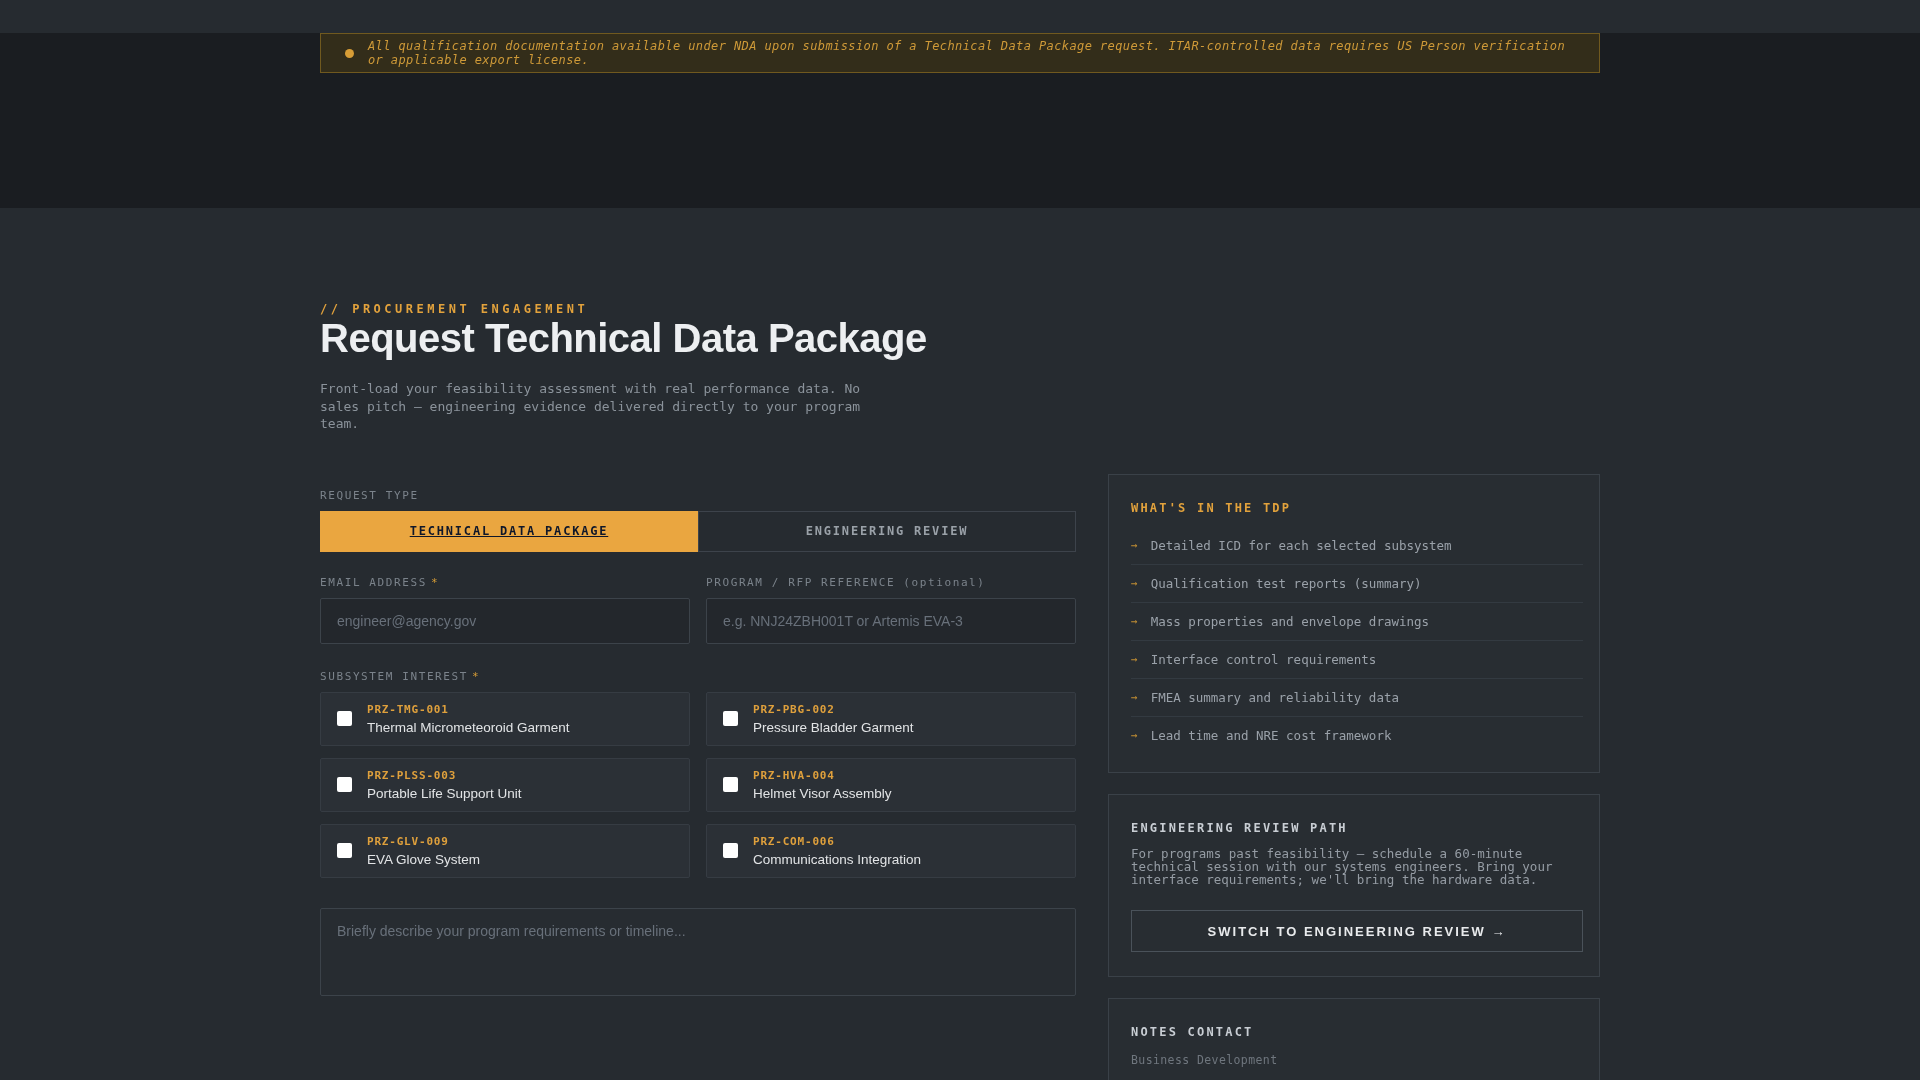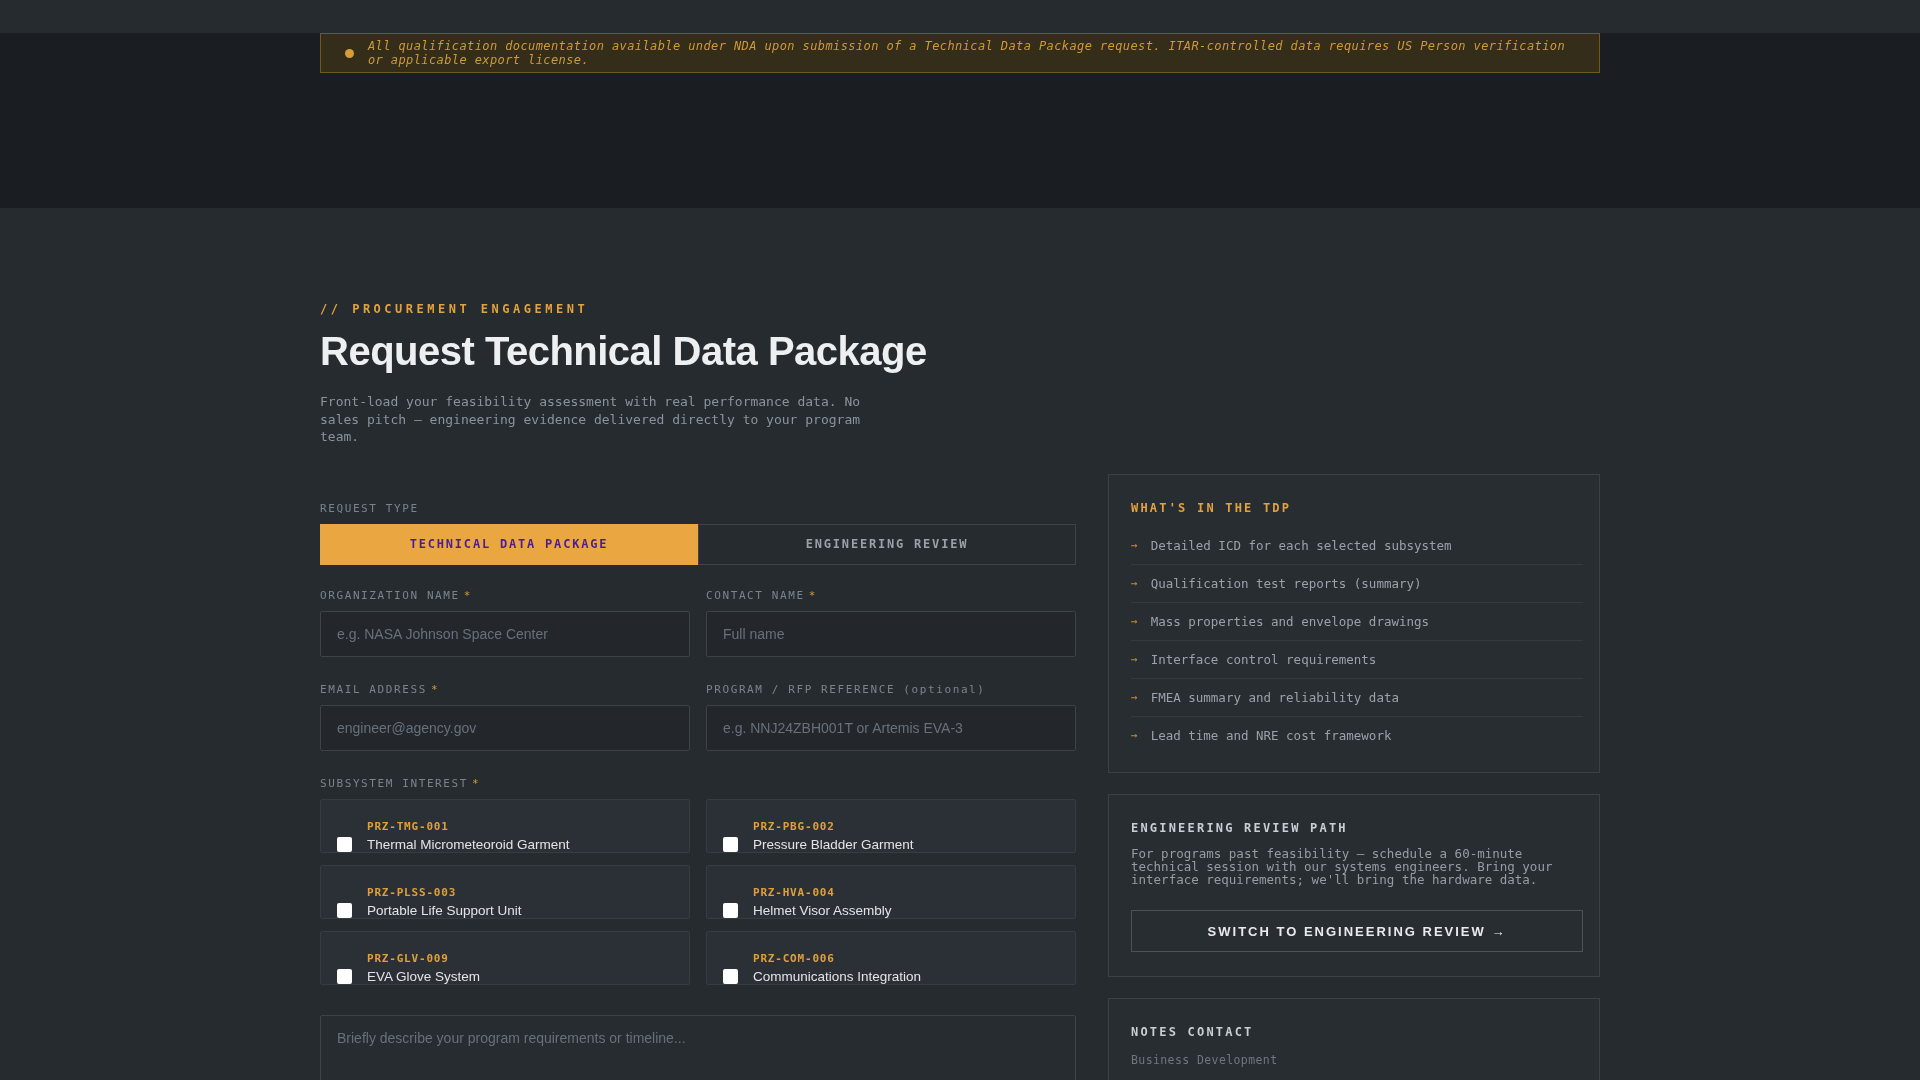--- a/index.html
+++ b/index.html
@@ -29,21 +29,21 @@
     color: #cf9a38; font-size: 12px; letter-spacing: 0.4px; font-style: italic;
   }
 
   
   .main { padding-top: 94px; }
   .cols { display: grid; grid-template-columns: 756px 492px; column-gap: 32px; align-items: start; }
 
   
   .eyebrow {
     color: #e2a23c; font-size: 12px; font-weight: bold;
-    letter-spacing: 3.5px; margin-bottom: 13px;
+    letter-spacing: 3.5px; 
   }
   h1.page-title {
     font-family: "Liberation Sans", sans-serif;
     font-size: 40px; font-weight: bold; letter-spacing: -0.5px;
     color: #edeff1; margin-bottom: 13px;
   }
   .subtitle {
     color: #8b939b; font-size: 13px; line-height: 17.5px;
     max-width: 565px; margin-bottom: 56px; margin-top: 19px;
   }
@@ -55,40 +55,40 @@
   }
   .req { color: #d79d36; margin-left: 4px; }
 
   .tabs { display: flex; width: 756px; margin-bottom: 24px; }
   .tab {
     flex: 1; height: 41px; display: flex; align-items: center; justify-content: center;
     font-family: "DejaVu Sans Mono", monospace;
     font-size: 12px; font-weight: bold; letter-spacing: 1.8px;
     cursor: pointer; border: 1px solid transparent;
   }
-  .tab.selected { background: #eaa640; color: #4c1d95; }
+  .tab.selected { background: #eaa640; color: #0f172a; text-decoration: underline; }
   .tab.unselected { background: transparent; color: #9aa1a8; border-color: #3d434b; }
 
   .field-row { display: grid; grid-template-columns: 370px 370px; column-gap: 16px; margin-bottom: 26px; }
   .text-input {
     width: 100%; height: 46px;
     background: #23272c; border: 1px solid #3c434a; border-radius: 2px;
     padding: 0 16px;
     font-family: "Liberation Sans", sans-serif; font-size: 14px; color: #e8eaec;
     outline: none;
   }
   .text-input::placeholder { color: #68707a; }
 
   .subsystem-grid {
     display: grid; grid-template-columns: 370px 370px; gap: 12px 16px;
     margin-top: 3px; margin-bottom: 30px;
   }
   .sub-card {
     background: #2b3036; border: 1px solid #363c43; border-radius: 2px;
-    height: 54px; display: flex; align-items: flex-end; gap: 15px;
+    height: 54px; display: flex; align-items: center; gap: 15px;
     padding: 0 16px; cursor: pointer;
   }
   .checkbox {
     width: 15px; height: 15px; background: #ffffff; border-radius: 2px;
     flex: 0 0 auto;
   }
   .sub-code {
     color: #dfa03c; font-size: 11px; font-weight: bold; letter-spacing: 0.8px;
     margin-bottom: 4px;
   }
@@ -162,30 +162,20 @@
       <div class="eyebrow">// PROCUREMENT ENGAGEMENT</div>
       <h1 class="page-title">Request Technical Data Package</h1>
       <div class="subtitle">Front-load your feasibility assessment with real performance data. No sales pitch — engineering evidence delivered directly to your program team.</div>
 
       <div class="field-label">REQUEST TYPE</div>
       <div class="tabs">
         <div class="tab selected">TECHNICAL DATA PACKAGE</div>
         <div class="tab unselected">ENGINEERING REVIEW</div>
       </div>
 
-      <div class="field-row">
-        <div>
-          <div class="field-label"><span>ORGANIZATION NAME</span><span class="req">*</span></div>
-          <input class="text-input" type="text" placeholder="e.g. NASA Johnson Space Center" style="">
-        </div>
-        <div>
-          <div class="field-label"><span>CONTACT NAME</span><span class="req">*</span></div>
-          <input class="text-input" type="text" placeholder="Full name" style="">
-        </div>
-      </div>
 
       <div class="field-row">
         <div>
           <div class="field-label"><span>EMAIL ADDRESS</span><span class="req">*</span></div>
           <input class="text-input" type="text" placeholder="engineer@agency.gov" style="">
         </div>
         <div>
           <div class="field-label"><span>PROGRAM / RFP REFERENCE (optional)</span></div>
           <input class="text-input" type="text" placeholder="e.g. NNJ24ZBH001T or Artemis EVA-3" style="">
         </div>

